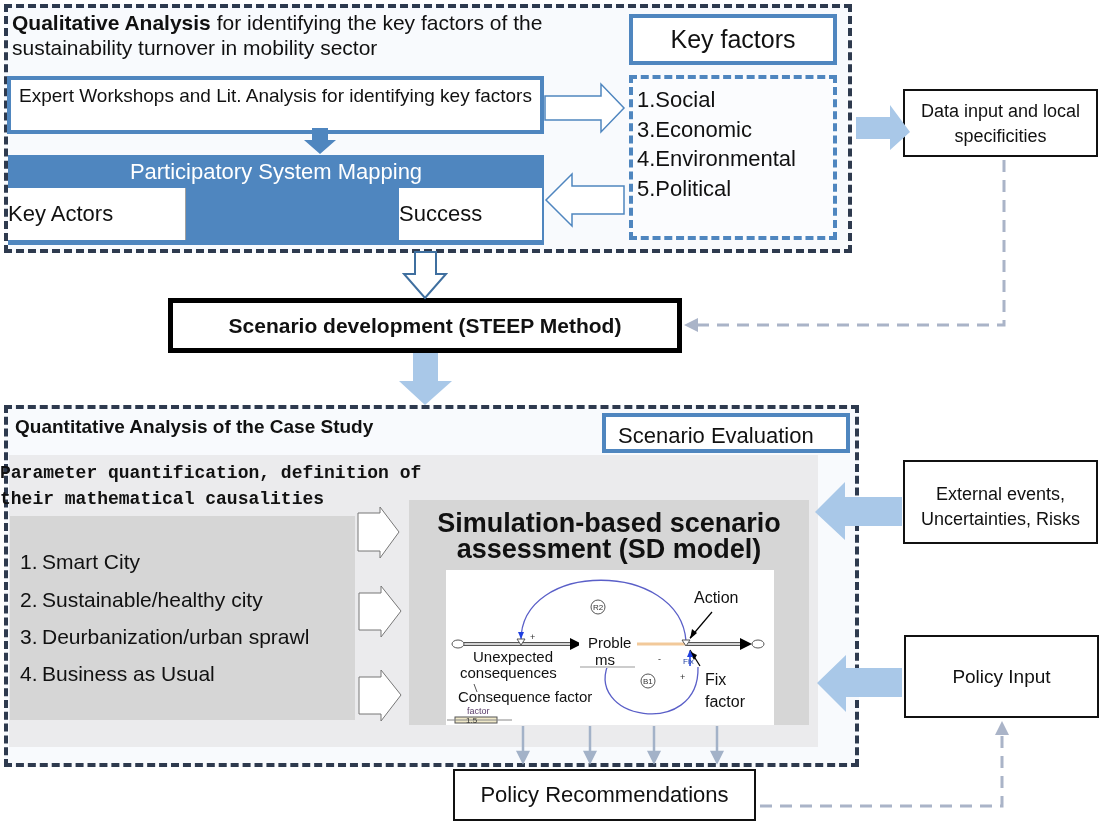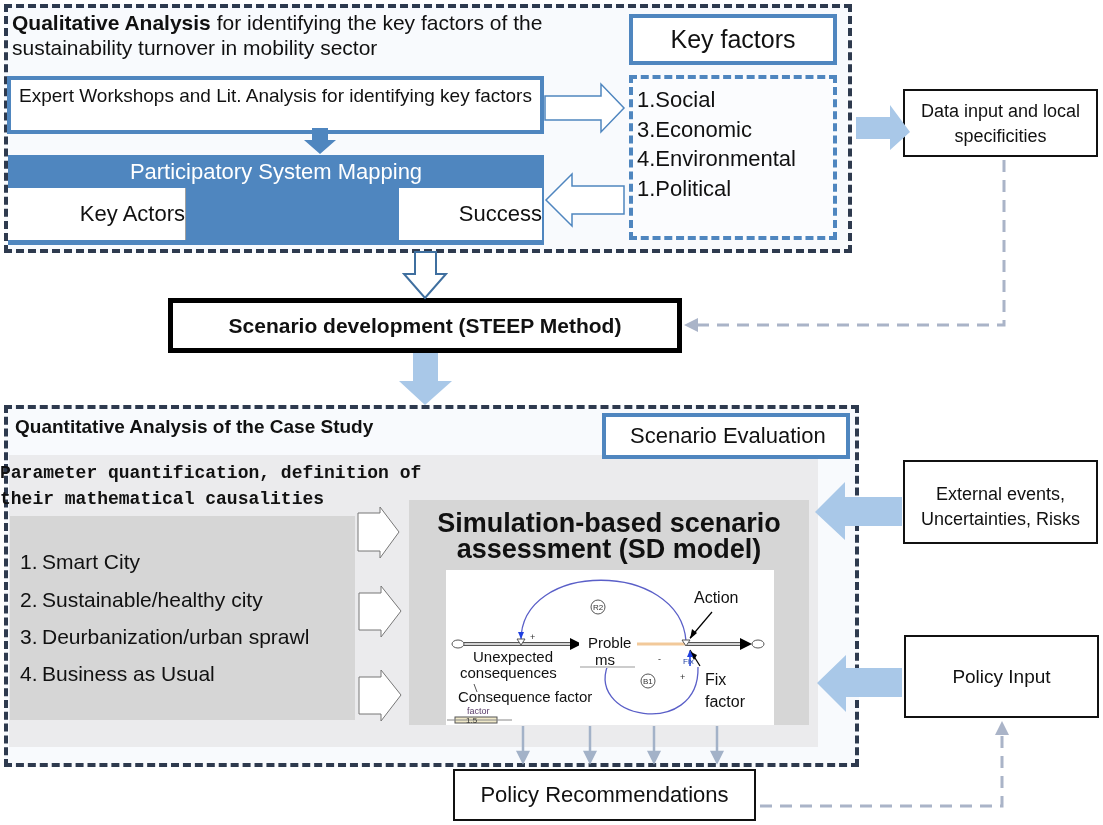--- a/index.html
+++ b/index.html
@@ -13,43 +13,43 @@
   #qual-title { left: 12px; top: 10px; width: 600px; font-size: 21px; line-height: 25px; }
   #qual-title b { font-weight: bold; }
   #expert-box { left: 7px; top: 76px; width: 537px; height: 58px;
     border: 4px solid #4f86bf; background: #fff; text-align: center;
     font-size: 19px; line-height: 22px; padding-top: 5px; }
   #psm-box { left: 8px; top: 155px; width: 536px; height: 90px;
     background: #4f86bf; }
   #psm-title { left: 0; top: 0; width: 536px; height: 32px; color: #fff;
     font-size: 22px; line-height: 34px; text-align: center; }
   .psm-cell { top: 33px; height: 52px; background: #fff; font-size: 22px;
-    line-height: 52px; text-align: right; border-right: 1px solid #a0a0a0; }
+    line-height: 52px; text-align: left; border-right: 1px solid #a0a0a0; }
   #kf-title-box { left: 629px; top: 14px; width: 208px; height: 51px;
     border: 4px solid #4f86bf; background: #fff; font-size: 25px;
     line-height: 43px; text-align: center; }
   #kf-list-box { left: 629px; top: 75px; width: 208px; height: 165px;
     border: 4px dashed #4f86bf; background: #fbfcfe; padding: 6px 0 0 4px; }
   .kf-item { font-size: 22px; line-height: 29.5px; white-space: nowrap; }
 
   .side-box { background: #fff; border: 2px solid #111; text-align: center; }
   #data-input-box { left: 903px; top: 89px; width: 195px; height: 68px;
     font-size: 18px; line-height: 25px; padding-top: 8px; }
 
   #scenario-box { left: 168px; top: 298px; width: 514px; height: 55px;
     border: 5px solid #000; background: #fff; font-weight: bold; font-size: 21px;
     line-height: 45px; text-align: center; }
 
   
   #quant-panel { left: 4px; top: 405px; width: 855px; height: 362px;
     border: 4px dashed #2e3a4e; background: #f8fafd; }
   #quant-title { left: 15px; top: 416px; font-size: 19px; font-weight: bold; }
-  #scen-eval-box { left: 602px; top: 413px; width: 248px; height: 46px;
+  #scen-eval-box { left: 602px; top: 413px; width: 248px; height: 40px;
     border: 4px solid #4f86bf; background: #fff; font-size: 22px;
-    line-height: 38px; padding-left: 24px; }
+    line-height: 38px; padding-left: 12px; }
   #param-bg { left: 9px; top: 455px; width: 809px; height: 292px; background: #ebebed; }
   #param-title { left: 0; top: 460px; width: 480px; font-size: 18px;
     font-weight: bold; line-height: 26px; font-family: Liberation Mono, monospace; }
   #scen-list-bg { left: 10px; top: 516px; width: 345px; height: 204px; background: #d6d6d6; }
   .scen-item { left: 20px; font-size: 21px; white-space: nowrap; }
   .scen-item .num { display: inline-block; width: 22px; }
   #sim-bg { left: 409px; top: 500px; width: 400px; height: 225px; background: #d6d6d6; }
   #sim-title { left: 409px; top: 510px; width: 400px; font-size: 27px;
     font-weight: bold; line-height: 26px; text-align: center; }
   #sd-canvas { left: 446px; top: 570px; width: 328px; height: 155px; background: #fff; }
@@ -76,21 +76,21 @@
   <div id="psm-title" class="abs">Participatory System Mapping</div>
   <div class="abs psm-cell" style="left:0;width:178px;">Key Actors</div>
   <div class="abs psm-cell" style="left:391px;width:143px;border-right:none;">Success</div>
 </div>
 
 <div id="kf-title-box" class="abs">Key factors</div>
 <div id="kf-list-box" class="abs">
   <div class="kf-item">1.Social</div>
   <div class="kf-item">3.Economic</div>
   <div class="kf-item">4.Environmental</div>
-  <div class="kf-item">1.Political</div>
+  <div class="kf-item">5.Political</div>
 </div>
 
 <div id="data-input-box" class="abs side-box">Data input and local specificities</div>
 
 <div id="scenario-box" class="abs">Scenario development (STEEP Method)</div>
 
 <div id="quant-panel" class="abs"></div>
 <div id="param-bg" class="abs"></div>
 <div id="quant-title" class="abs">Quantitative Analysis of the Case Study</div>
 <div id="scen-eval-box" class="abs">Scenario Evaluation</div>

